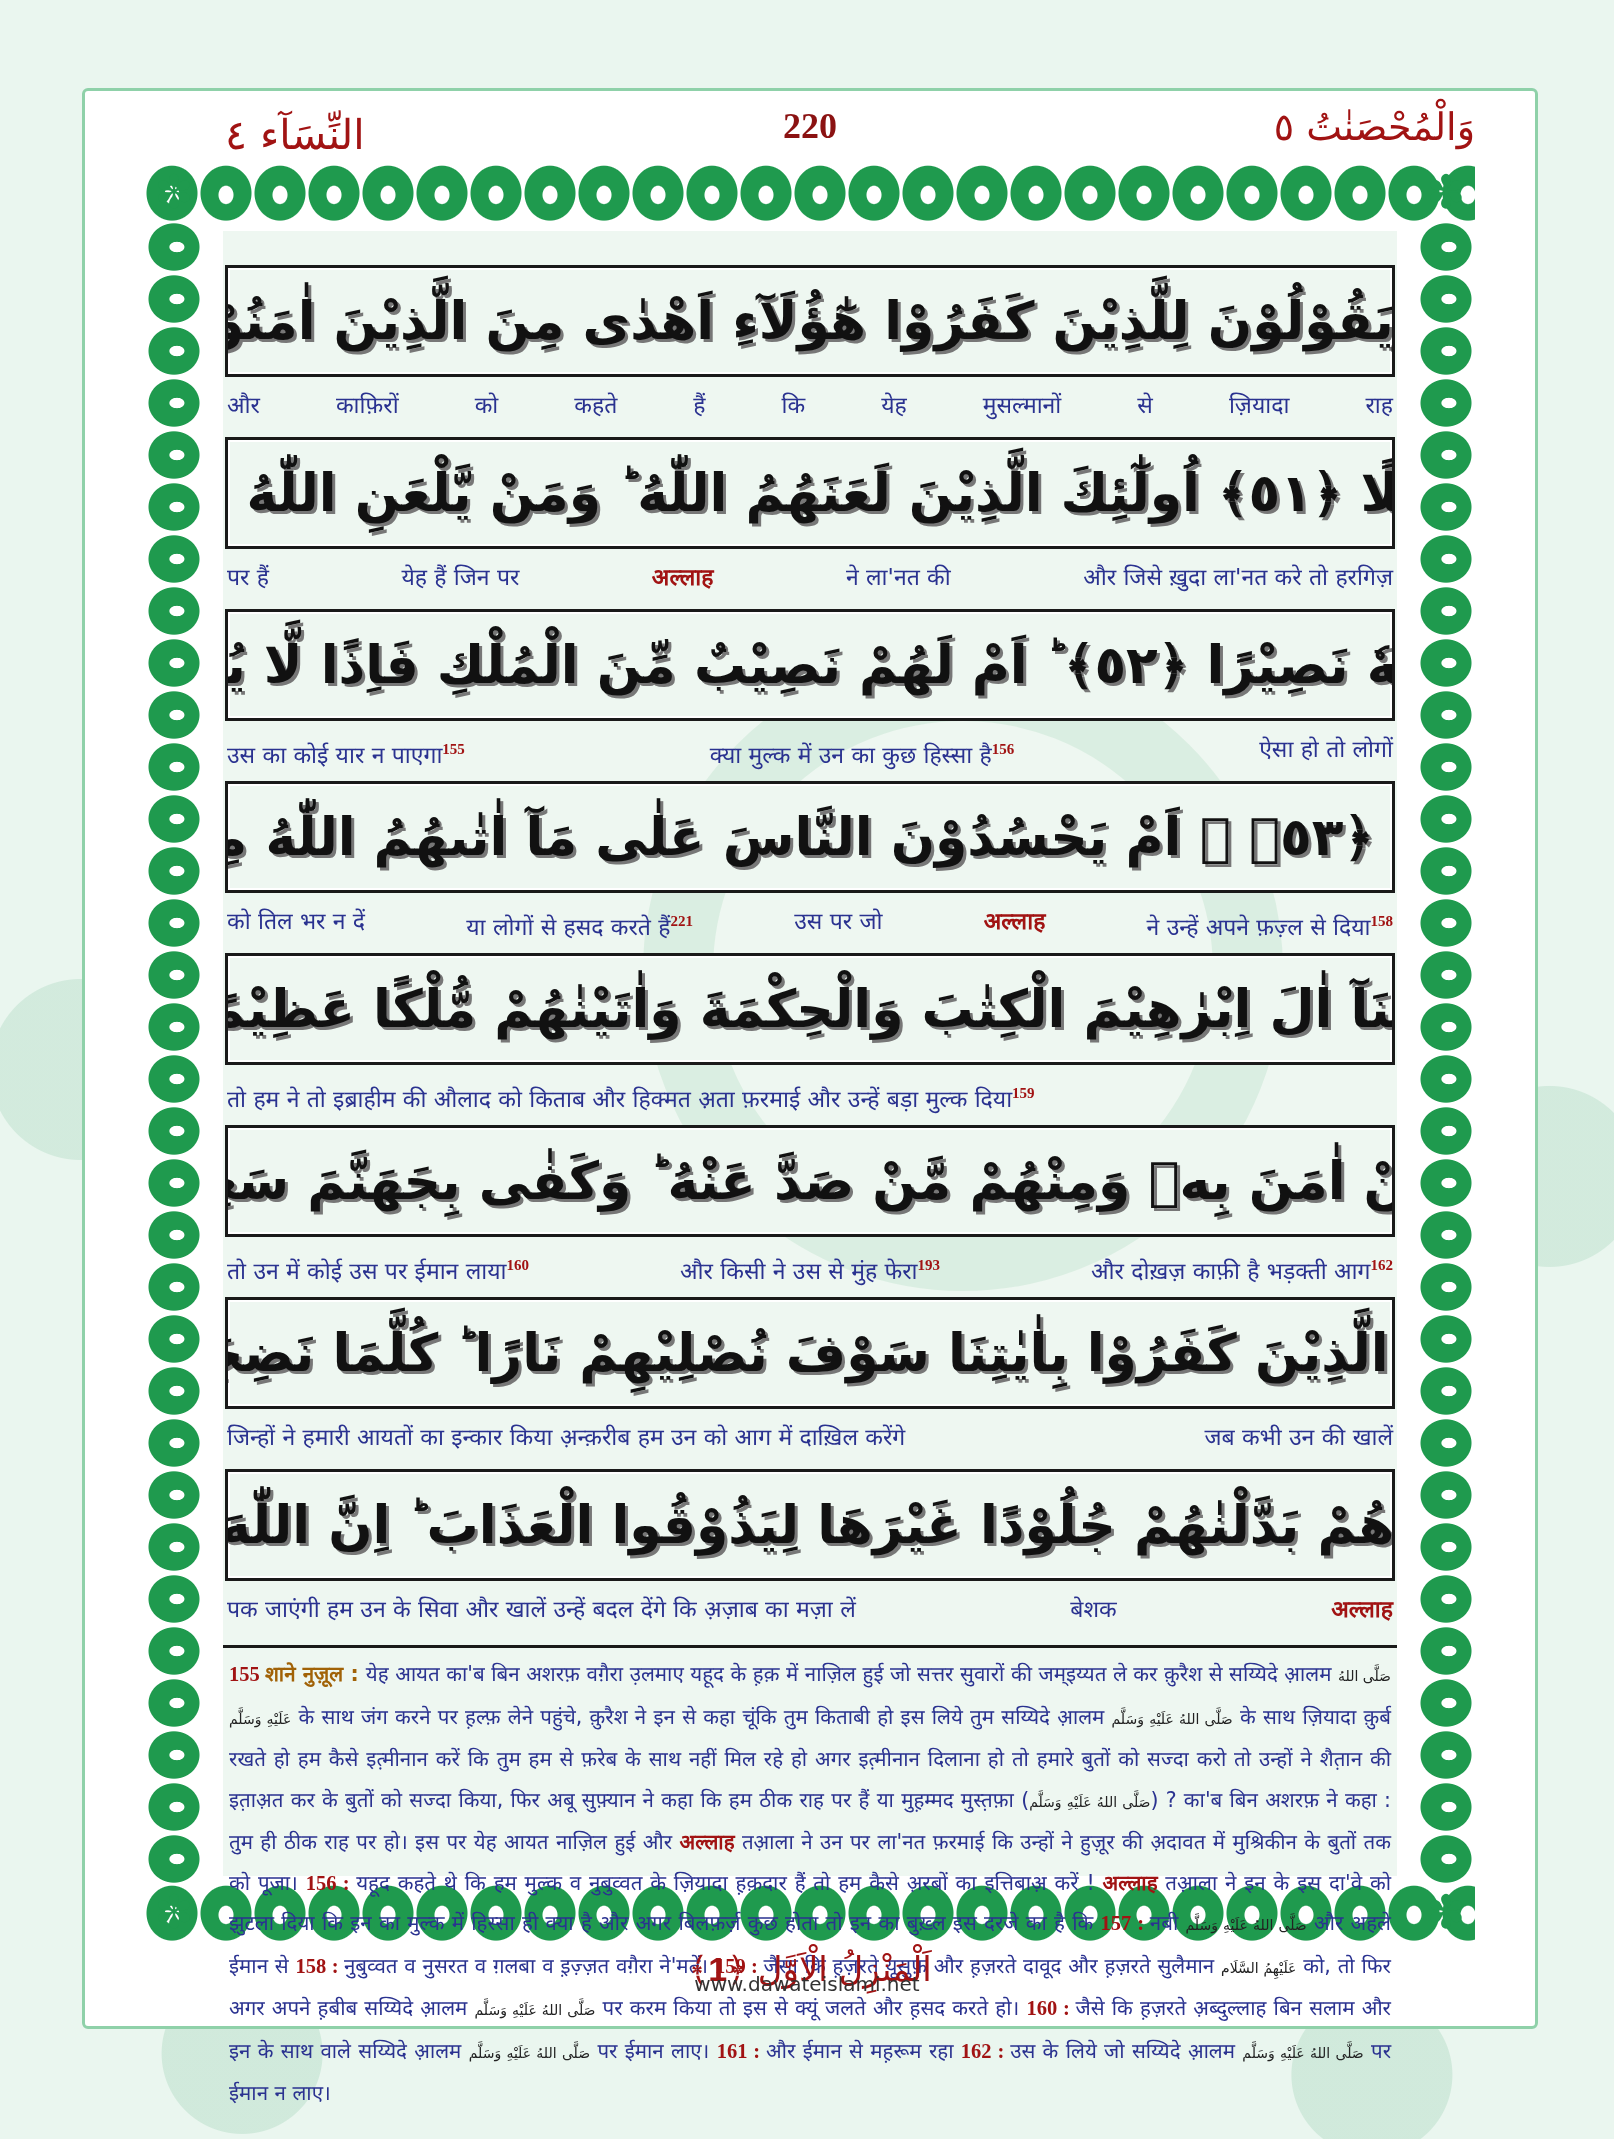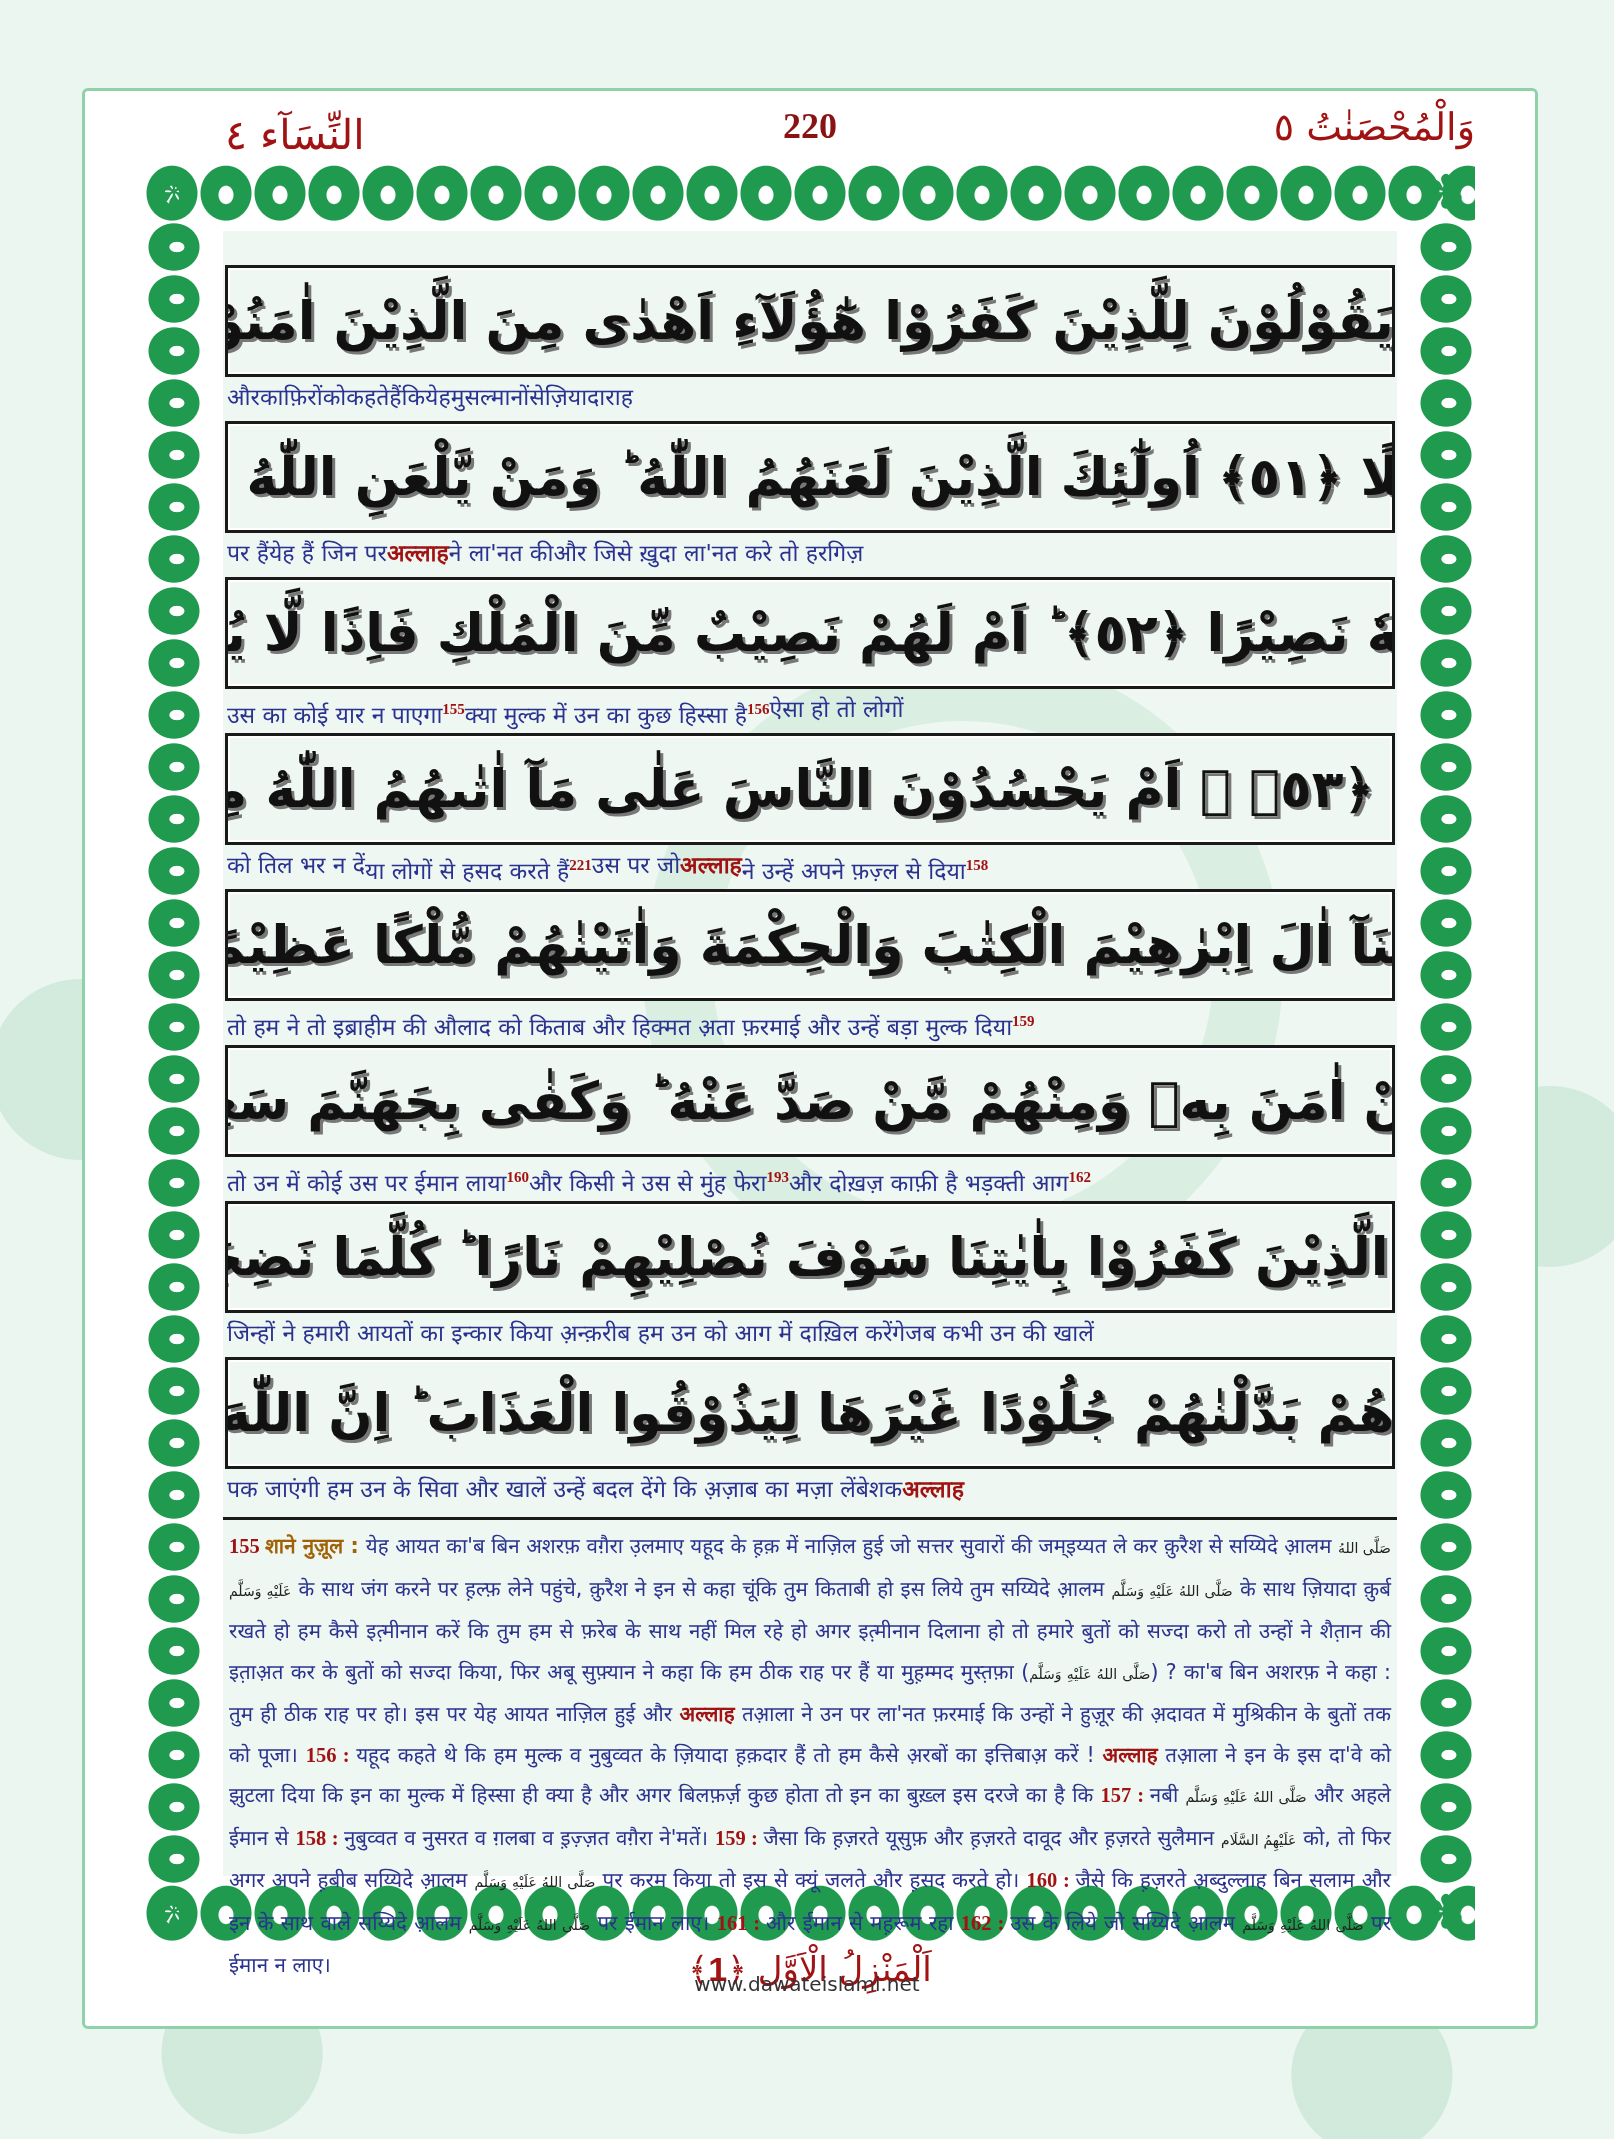--- a/index.html
+++ b/index.html
@@ -46,23 +46,23 @@
   .content{position:absolute;left:138px;right:138px;top:140px;height:1645px;
     background:#eef7f1;}
   .watermark{position:absolute;left:420px;top:420px;width:640px;height:640px;border-radius:50%;
     border:70px solid rgba(150,210,175,.22);box-sizing:border-box;}
   .verse-block{position:relative;}
   .arabic-box{margin:0 2px;height:106px;border:3px solid #1a1a1a;
     background:#eef7f1;box-shadow:inset 0 0 0 2px #ffffff;
     display:flex;align-items:center;justify-content:center;
     font-family:"DejaVu Sans",sans-serif;font-size:52px;font-weight:bold;color:#111;
     direction:rtl;white-space:nowrap;overflow:hidden;text-shadow:3px 3px 0 #777;}
-  .hindi-line{height:40px;line-height:40px;padding:0 4px;
+  .hindi-line{height:40px;line-height:40px;padding:8px 4px;
     font-family:"DejaVu Sans",sans-serif;font-size:23px;color:#2a3290;
-    display:flex;white-space:nowrap;}
+    display:flex;justify-content:space-between;white-space:nowrap;}
   .hindi-line .seg{display:inline-block;}
   .allah{color:#a11313;font-weight:bold;font-family:"DejaVu Serif",serif;}
   sup.fn{color:#a11313;font-family:"Liberation Serif",serif;font-weight:bold;font-size:15px;}
   .footnotes{margin-top:8px;border-top:3px solid #1a1a1a;padding:6px 6px 0 6px;
     font-family:"DejaVu Sans",sans-serif;font-size:20.5px;line-height:40.5px;color:#2a3290;
     text-align:justify;}
   .fn-num{color:#a11313;font-weight:bold;font-family:"Liberation Serif",serif;}
   .fn-title{color:#a16207;font-weight:bold;}
   .saw{font-family:"DejaVu Sans",sans-serif;font-size:14px;color:#222;direction:rtl;unicode-bidi:isolate;}
   .manzil{position:absolute;left:0;right:0;top:1858px;text-align:center;

